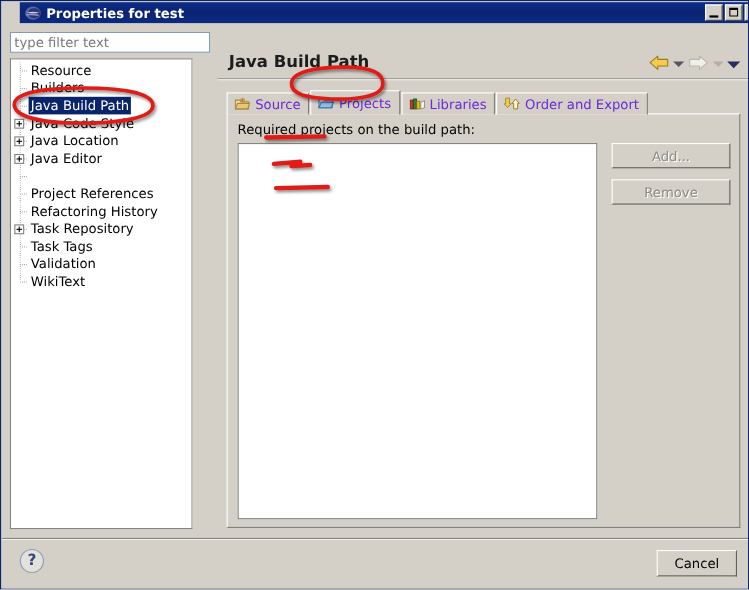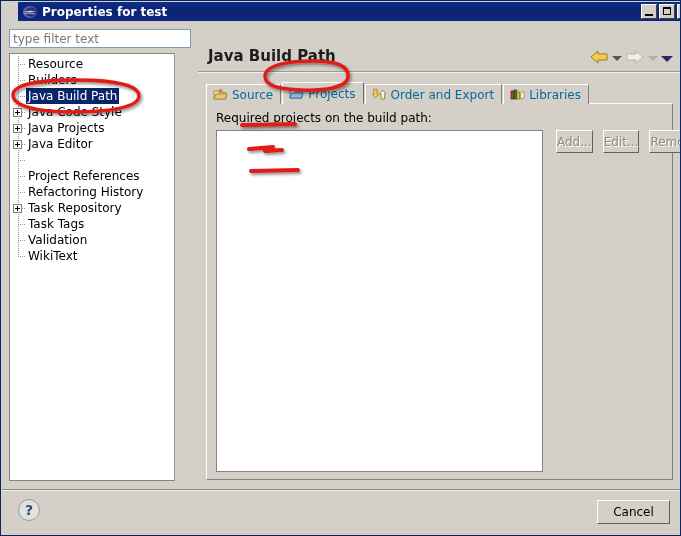--- a/index.html
+++ b/index.html
@@ -252,21 +252,21 @@
     z-index: 3;
   }
   .tab {
     height: 20px;
     display: flex;
     align-items: center;
     gap: 4px;
     padding: 0 7px 0 6px;
     font-size: 12px;
     font-family: "DejaVu Sans", "Liberation Sans", sans-serif;
-    color: #0369a1;
+    color: #6d28d9;
     background: #d4d0c8;
     border-top: 1px solid #ffffff;
     border-left: 1px solid #ffffff;
     border-right: 1px solid #808080;
     box-sizing: border-box;
     white-space: nowrap;
     position: relative;
     margin-right: 1px;
   }
   .tab.active {
@@ -304,21 +304,21 @@
     background: #ffffff;
     border: 1px solid #848484;
     overflow: hidden;
   }
 
   .side-btns {
     position: absolute;
     right: 8px; top: 26px;
     width: 108px;
     display: flex;
-    flex-direction: row;
+    flex-direction: column;
     gap: 10px;
   }
   .btn {
     height: 23px;
     background: #d4d0c8;
     border-top: 1px solid #ffffff;
     border-left: 1px solid #ffffff;
     border-right: 1px solid #606060;
     border-bottom: 1px solid #606060;
     box-sizing: border-box;
@@ -466,21 +466,21 @@
             <div class="tree-row">
               <span class="tw">
                 <i class="plusbox"></i>
               </span>
               <span class="tree-label">Java Code Style</span>
             </div>
             <div class="tree-row">
               <span class="tw">
                 <i class="plusbox"></i>
               </span>
-              <span class="tree-label">Java Projects</span>
+              <span class="tree-label">Java Location</span>
             </div>
             <div class="tree-row">
               <span class="tw">
                 <i class="plusbox"></i>
               </span>
               <span class="tree-label">Java Editor</span>
             </div>
             <div class="tree-row">
               <span class="tw"></span>
             </div>
@@ -556,49 +556,48 @@
             <span class="ic ic-folder-open">
               <svg width="15" height="13" viewBox="0 0 15 13">
                 <path d="M1 3 L5 3 L6.3 4.6 L13 4.6 L13 11 L1 11 Z" fill="#cfe4f7" stroke="#3f6fa5" stroke-width="1"></path>
                 <path d="M3 6 L14.2 6 L12 11 L1 11 Z" fill="#8fc0e8" stroke="#3f6fa5" stroke-width="1"></path>
               </svg>
             </span>
             <span>Projects</span>
           </div>
 
           <div class="tab">
-            <span class="ic ic-order">
-              <svg width="15" height="13" viewBox="0 0 15 13">
-                <path d="M2 2 L6 2 L6 8 L8 8 L4 12 L0.5 8 L2 8 Z" fill="#f5cc50" stroke="#9a7d22" stroke-width="0.9" transform="translate(0,-0.5) scale(0.85)"></path>
-                <path d="M9 11 L9 6 L7.5 6 L10.8 2 L14 6 L12.6 6 L12.6 11 Z" fill="#fdf3d0" stroke="#9a7d22" stroke-width="0.9"></path>
-              </svg>
-            </span>
-            <span>Order and Export</span>
-          </div>
-
-          <div class="tab">
             <span class="ic ic-books">
               <svg width="15" height="13" viewBox="0 0 15 13">
                 <rect x="1" y="3" width="2.6" height="8" fill="#c0392b" stroke="#7d2318" stroke-width="0.8"></rect>
                 <rect x="4" y="2" width="2.6" height="9" fill="#2e7d32" stroke="#1b4d1e" stroke-width="0.8"></rect>
                 <rect x="7" y="4" width="2.6" height="7" fill="#f0c419" stroke="#9a7d0a" stroke-width="0.8"></rect>
                 <path d="M10.5 5 L14 3.5 L14 10 L10.5 11 Z" fill="#f7f4e8" stroke="#8a8778" stroke-width="0.8"></path>
               </svg>
             </span>
             <span>Libraries</span>
           </div>
+
+          <div class="tab">
+            <span class="ic ic-order">
+              <svg width="15" height="13" viewBox="0 0 15 13">
+                <path d="M2 2 L6 2 L6 8 L8 8 L4 12 L0.5 8 L2 8 Z" fill="#f5cc50" stroke="#9a7d22" stroke-width="0.9" transform="translate(0,-0.5) scale(0.85)"></path>
+                <path d="M9 11 L9 6 L7.5 6 L10.8 2 L14 6 L12.6 6 L12.6 11 Z" fill="#fdf3d0" stroke="#9a7d22" stroke-width="0.9"></path>
+              </svg>
+            </span>
+            <span>Order and Export</span>
+          </div>
         </div>
 
         <div class="tab-panel">
           <div class="panel-label">Required projects on the build path:</div>
           <div class="list-box"></div>
 
           <div class="side-btns">
             <button class="btn disabled" disabled="">Add...</button>
-            <button class="btn disabled" disabled="">Edit...</button>
             <button class="btn disabled" disabled="">Remove</button>
           </div>
         </div>
       </div>
     </div>
   </div>
 
   <div class="bottom-sep"></div>
   <div class="bottom-sep2"></div>
   <div class="bottom-bar">

